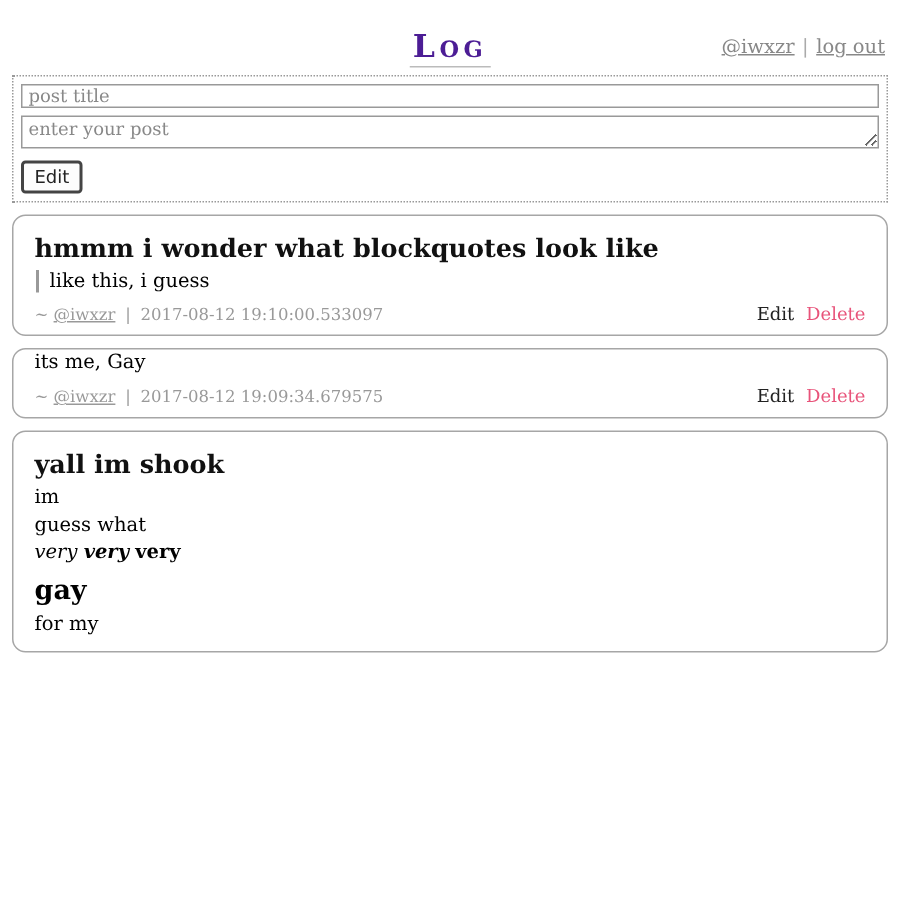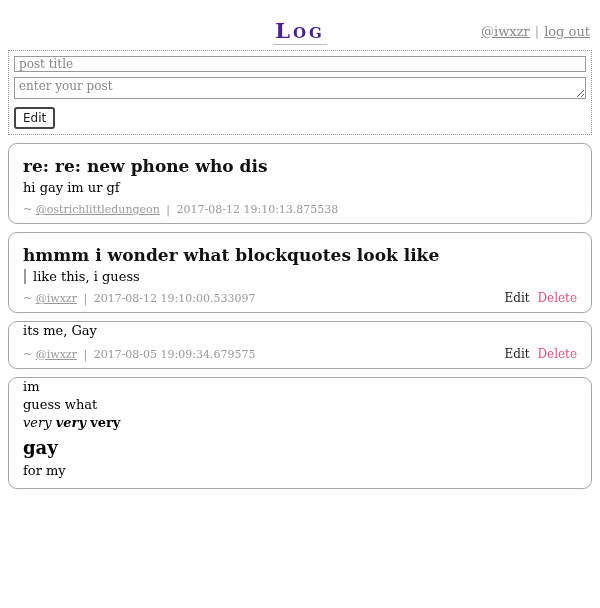--- a/index.html
+++ b/index.html
@@ -91,32 +91,20 @@
       <a href="#">@iwxzr</a><span class="header-sep">|</span><a href="#">log out</a>
     </div>
   </div>
 
   <form class="post-form">
     <input type="text" placeholder="post title" style="">
     <textarea placeholder="enter your post" style=""></textarea>
     <button type="button">Edit</button>
   </form>
 
-  <div class="post-card">
-    <h3 class="post-title">re: re: new phone who dis</h3>
-    <div class="post-body">hi gay im ur gf</div>
-    <div class="post-footer">
-      <span class="post-meta">
-        <span>~</span>
-        <a href="#">@ostrichlittledungeon</a>
-        <span class="meta-sep">|</span>
-        <span>2017-08-12 19:10:13.875538</span>
-      </span>
-    </div>
-  </div>
 
   <div class="post-card">
     <h3 class="post-title">hmmm i wonder what blockquotes look like</h3>
     <blockquote class="post-quote">like this, i guess</blockquote>
     <div class="post-footer">
       <span class="post-meta">
         <span>~</span>
         <a href="#">@iwxzr</a>
         <span class="meta-sep">|</span>
         <span>2017-08-12 19:10:00.533097</span>
@@ -128,31 +116,32 @@
     </div>
   </div>
 
   <div class="post-card">
     <div class="post-body">its me, Gay</div>
     <div class="post-footer">
       <span class="post-meta">
         <span>~</span>
         <a href="#">@iwxzr</a>
         <span class="meta-sep">|</span>
-        <span>2017-08-05 19:09:34.679575</span>
+        <span>2017-08-12 19:09:34.679575</span>
       </span>
       <span class="post-actions">
         <a href="#" class="edit-link">Edit</a>
         <a href="#" class="delete-link">Delete</a>
       </span>
     </div>
   </div>
 
 
   <div class="post-card">
+    <h3 class="post-title">yall im shook</h3>
     <div class="post-body">
       <p>im</p>
       <p>guess what</p>
       <p><span class="very-italic">very</span> <span class="very-bold-italic">very</span> <span class="very-bold">very</span></p>
       <div class="rich-h2">gay</div>
       <p>for my</p>
 
     </div>
 
   </div>

